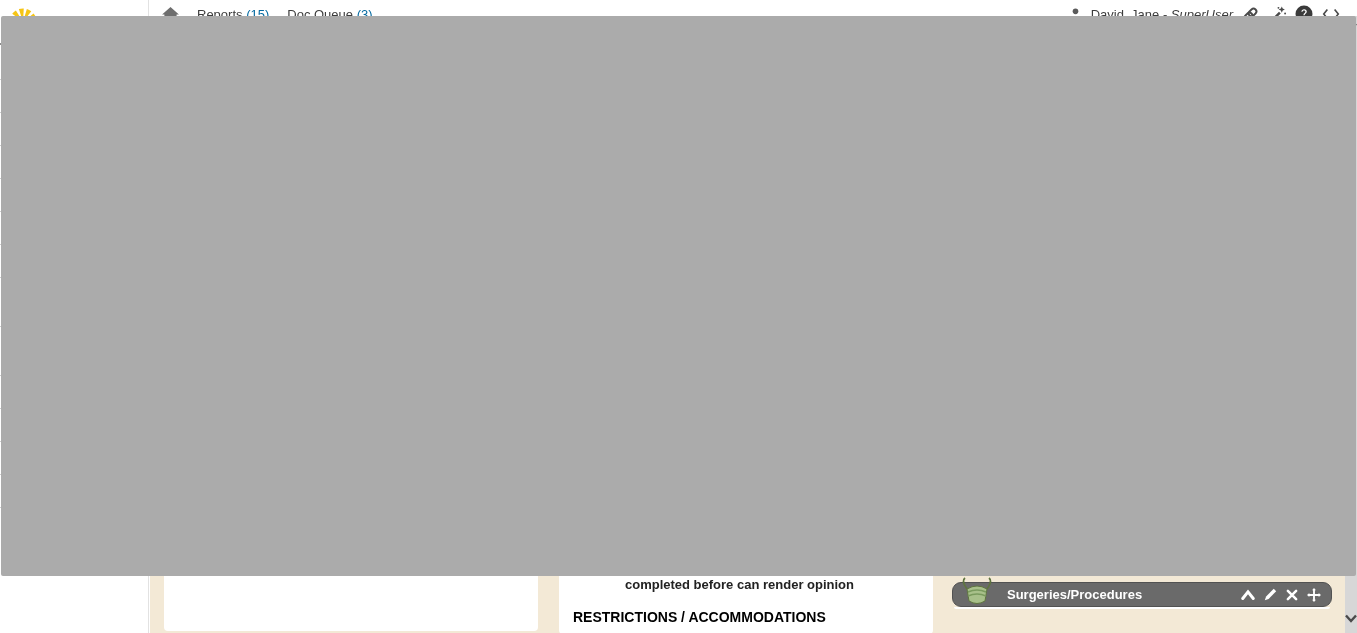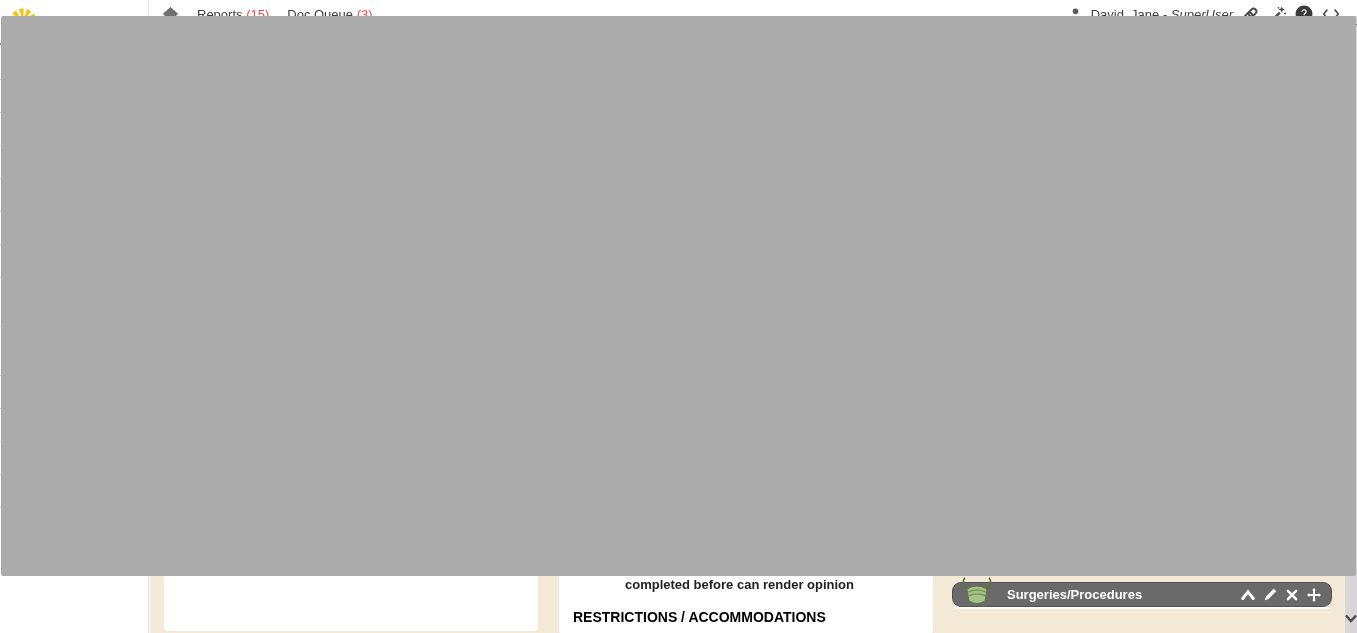--- a/index.html
+++ b/index.html
@@ -10,21 +10,21 @@
 
   
   .logo-area{position:absolute;left:0;top:0;width:149px;height:45px;background:#fff;
              border-bottom:2px solid #8c8c8c;border-right:1px solid #e2e2e2;
              display:flex;align-items:center;gap:6px;padding-left:8px;box-sizing:border-box;}
   .logo-light{color:#9aa0a5;font-size:15px;}
   .logo-bold{color:#4b5055;font-size:15px;font-weight:bold;margin-left:-4px;}
   .main-topbar{position:absolute;left:150px;top:0;right:12px;height:28px;background:#fff;
                border-bottom:1px solid #e8e8e8;display:flex;align-items:center;gap:18px;padding-left:12px;}
   .top-link{color:#3c3c3c;cursor:pointer;}
-  .count-red{color:#ef4444;}
+  .count-red{color:#0369a1;}
   .user-box{margin-left:auto;display:flex;align-items:center;gap:8px;color:#3c3c3c;padding-right:4px;}
   .user-role{font-style:italic;margin-top:32px;}
   .topicon{cursor:pointer}
 
   
   .tab-bar{position:absolute;left:152px;top:31px;right:60px;height:33px;display:flex;gap:5px;align-items:stretch;}
   .tab{position:relative;background:#fff;border-top:7px solid #1e9cd7;border-radius:4px 4px 0 0;
        box-shadow:0 0 0 1px #e3e3e3;display:flex;align-items:center;gap:7px;padding:0 10px;
        color:#555;white-space:nowrap;cursor:pointer;}
   .tab.active{background:#1e9cd7;color:#fff;font-weight:bold;box-shadow:none;}

